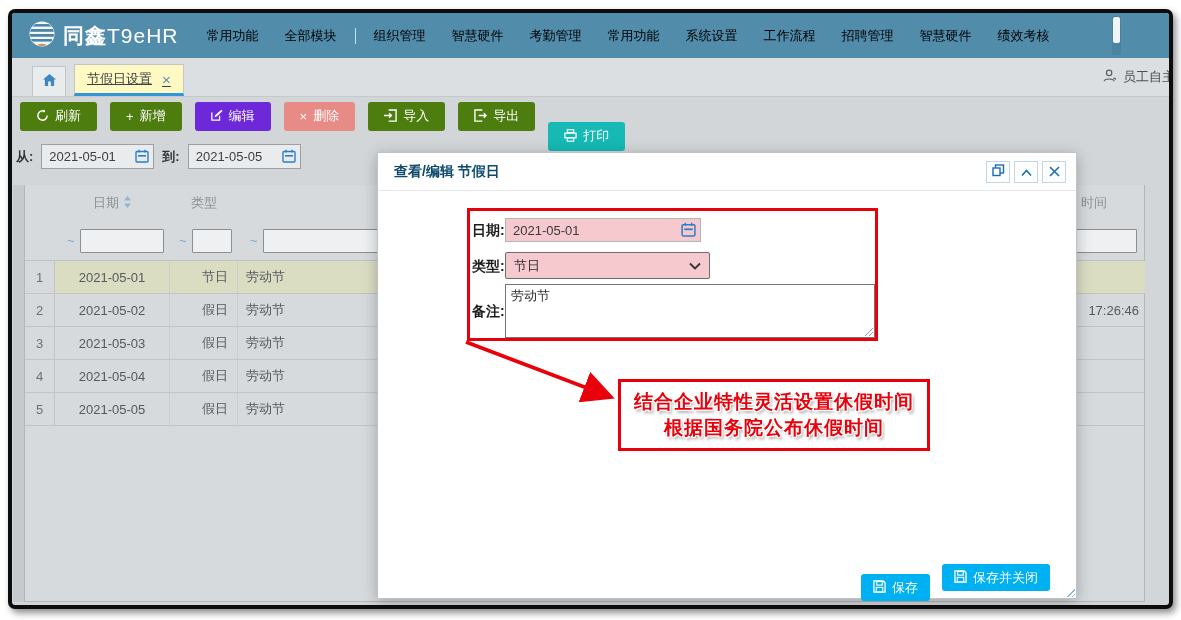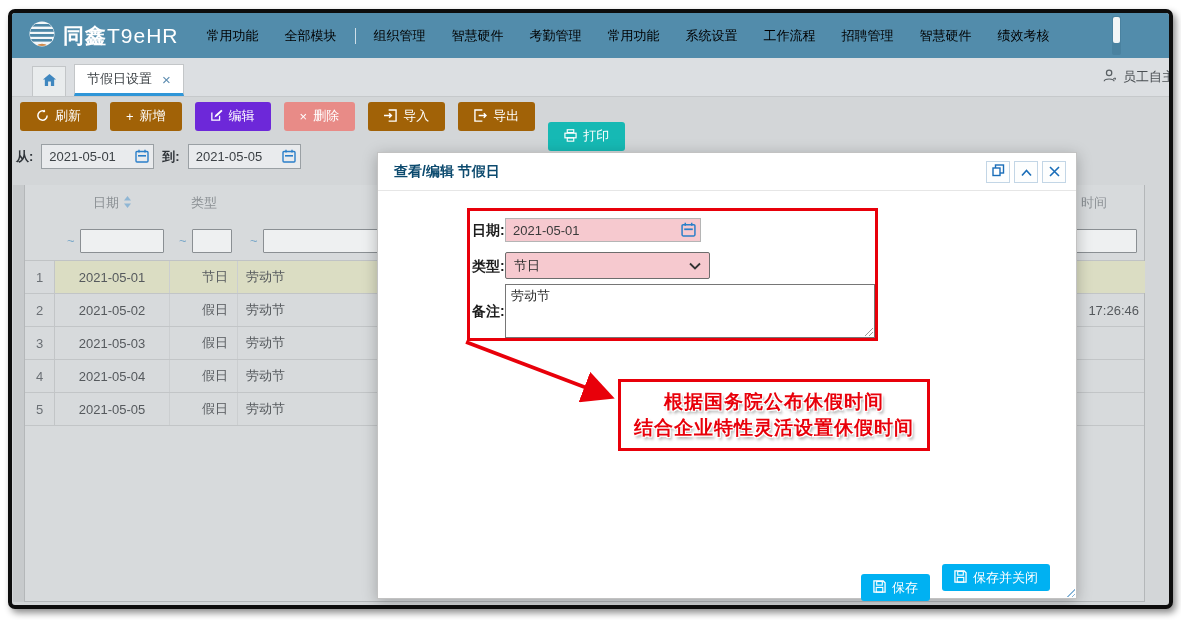--- a/index.html
+++ b/index.html
@@ -14,29 +14,29 @@
   .brand-text .en { font-weight:400; }
   .nav-items { display:flex; align-items:center; gap:26px; color:#000000; font-size:13px; white-space:nowrap; }
   .nav-item { cursor:pointer; }
   .nav-divider { width:1px; height:16px; background:#cfdfe9; margin:0 -8px; }
   .nav-scroll { position:absolute; right:48px; top:3px; width:9px; height:39px; background:#4a82a0; border-radius:2px; }
   .nav-thumb { position:absolute; left:1px; top:1px; width:7px; height:26px; background:#f2f5f6; border-radius:2px; }
 
   
   .tabbar { height:39px; background:#dcdfe2; border-bottom:1px solid #c6c9cb; display:flex; align-items:flex-end; padding:0 0 0 20px; position:relative; }
   .tab-home { width:34px; height:30px; background:#e9eced; border:1px solid #c3c6c8; border-bottom:none; display:flex; align-items:center; justify-content:center; margin-right:8px; cursor:pointer; }
-  .tab { height:32px; background:#ffffff; border:1px solid #c3c6c8; border-bottom:3px solid #2f96d8; display:flex; align-items:center; gap:10px; padding:4px 12px; font-size:13px; color:#3c4145; cursor:pointer; }
+  .tab { height:32px; background:#fef9c3; border:1px solid #c3c6c8; border-bottom:3px solid #2f96d8; display:flex; align-items:center; gap:10px; padding:4px 12px; font-size:13px; color:#3c4145; cursor:pointer;text-decoration:underline; }
   .tab-close { color:#5d8cb0; font-size:15px; cursor:pointer; }
   .user-area { position:absolute; right:-8px; top:0; height:38px; display:flex; align-items:center; gap:5px; font-size:13px; color:#4a4f53; padding-right:2px; }
 
   
   .toolbar { height:38px; display:flex; align-items:center; gap:13px; padding:0 0 0 8px; background:#d3d6d8; }
   .tbtn { height:29px; border:none; border-radius:3px; color:#fff; font-size:13px; display:flex; align-items:center; gap:6px; padding:0 16px; cursor:pointer; font-family:inherit; }
   .tbtn .ig { font-size:13px; line-height:1; }
-  .b-blue { background:#a16207; }
+  .b-blue { background:#4d7c0f; }
   .b-green { background:#6d28d9; }
   .b-red { background:#e88b87; }
   .b-teal { background:#16b9b4;margin-top:40px; }
 
   
   .filterrow { height:43px; display:flex; align-items:center; gap:8px; padding-left:4px; font-size:13px; color:#2e3338; }
   .flabel { font-weight:700; }
   .dinput { position:relative; }
   .dinput input { width:113px; height:25px; background:#e9ebed; border:1px solid #9aa0a4; font-size:13px; color:#3c4145; padding:0 22px 0 7px; font-family:inherit; }
 
@@ -368,22 +368,22 @@
     <svg class="arrowsvg" width="200" height="85">
       <defs>
             <marker id="ah" markerWidth="9" markerHeight="9" refX="7" refY="4.5" orient="auto">
               <path d="M0,0 L9,4.5 L0,9 Z" fill="#e8000a"></path>
             </marker>
           </defs>
       <line x1="18" y1="6" x2="160" y2="60" stroke="#e8000a" stroke-width="3.6" marker-end="url(#ah)"></line>
     </svg>
 
     <div class="annbox">
+      <span class="annline">结合企业特性灵活设置休假时间</span>
       <span class="annline">根据国务院公布休假时间</span>
-      <span class="annline">结合企业特性灵活设置休假时间</span>
     </div>
 
     <button class="mbtn mb-save">
       <span><svg width="13" height="13" viewBox="0 0 14 14">
               <path d="M1 1 L11 1 L13 3 L13 13 L1 13 Z" fill="none" stroke="#fff" stroke-width="1.4"></path>
               <rect x="4" y="1.5" width="6" height="4" fill="none" stroke="#fff" stroke-width="1.2"></rect>
               <rect x="3.5" y="8" width="7" height="5" fill="none" stroke="#fff" stroke-width="1.2"></rect>
             </svg></span>
       <span>保存</span>
     </button>

